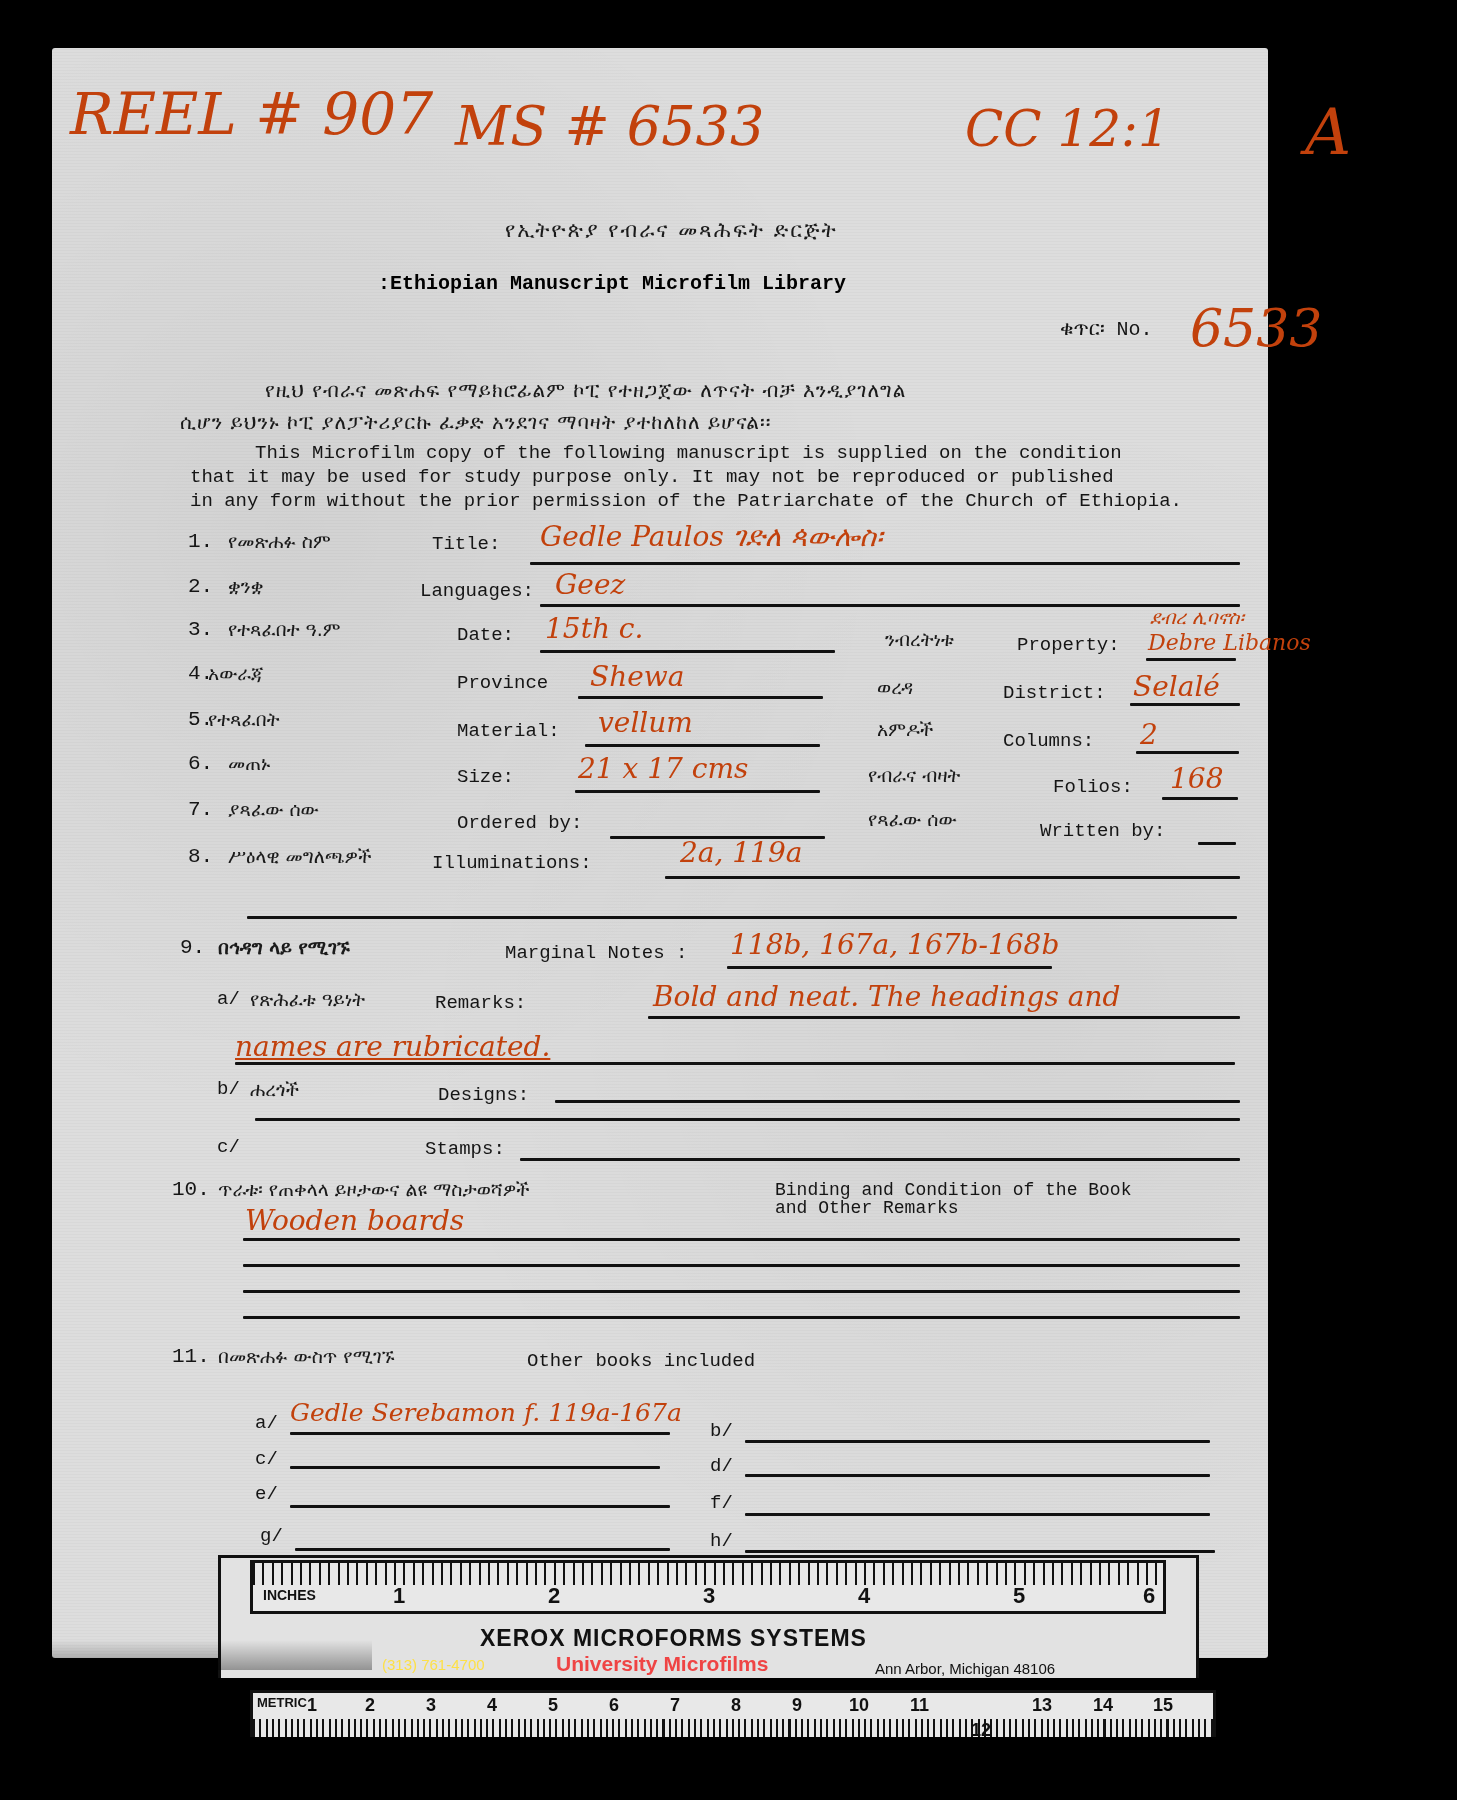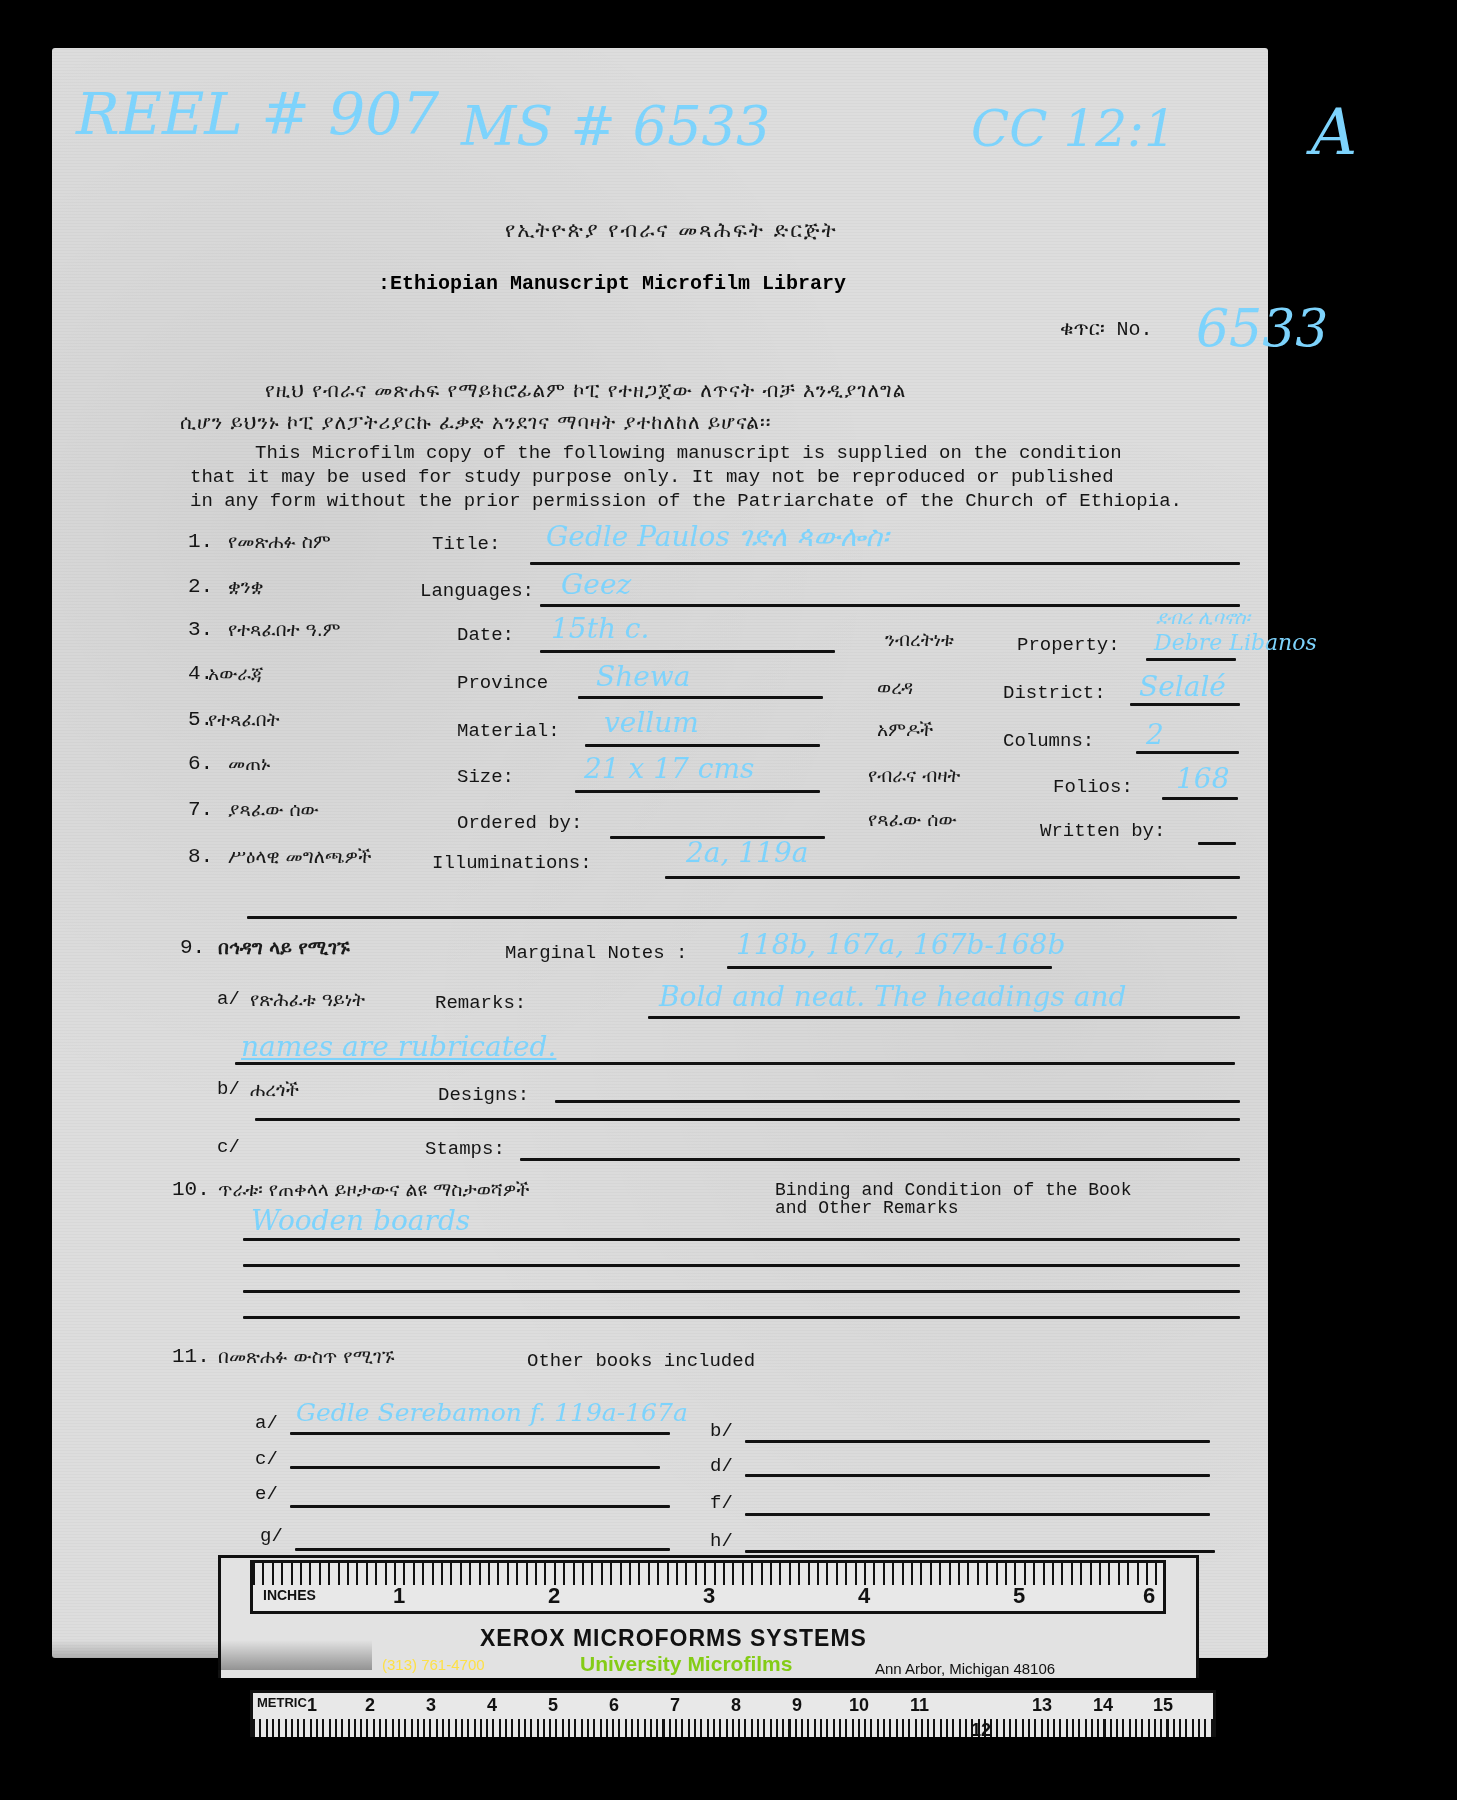--- a/index.html
+++ b/index.html
@@ -8,21 +8,21 @@
     position:absolute; left:52px; top:48px; width:1216px; height:1610px;
     background:#d9d9d9;
     background-image:
       radial-gradient(circle at 20% 30%, rgba(0,0,0,0.05) 0, transparent 40%),
       radial-gradient(circle at 80% 60%, rgba(0,0,0,0.04) 0, transparent 45%),
       repeating-linear-gradient(0deg, rgba(0,0,0,0.025) 0 1px, transparent 1px 3px);
     border-radius:3px;
     filter:contrast(1.05);
   }
   .abs { position:absolute; white-space:nowrap; }
-  .hand { font-family:"DejaVu Serif", serif; font-style:italic; color:#7dd3fc;margin-left:6px; }
+  .hand { font-family:"DejaVu Serif", serif; font-style:italic; color:#c2410c; }
   .type { font-family:"Liberation Mono", monospace; color:#151515; font-size:19px; }
   .geez { font-family:"DejaVu Sans", sans-serif; color:#1a1a1a; font-size:19px; }
   .line { position:absolute; height:3px; background:#111; border-radius:1px; }
   .num { font-family:"Liberation Mono", monospace; font-size:21px; color:#151515; }
 
   
   .reel { font-size:58px; left:70px; top:80px; }
   .mss  { font-size:54px; left:455px; top:95px; }
   .cc   { font-size:50px; left:965px; top:100px; }
   .grade{ font-size:64px; left:1305px; top:95px; }
@@ -52,21 +52,21 @@
   .inch-label { position:absolute; font-family:"Liberation Sans", sans-serif; font-weight:bold; font-size:14px; color:#111; }
   .inch-num { position:absolute; font-family:"Liberation Sans", sans-serif; font-weight:bold; font-size:22px; color:#111; }
   .metric-ruler {
     position:absolute; left:250px; top:1690px; width:960px; height:44px;
     border:3px solid #111; border-bottom:none; background:#e8e8e8;
     background-image: repeating-linear-gradient(90deg, #111 0 2px, transparent 2px 6.3px);
     background-size:100% 18px; background-position:0 26px; background-repeat:no-repeat;
   }
   .metric-num { position:absolute; font-family:"Liberation Sans", sans-serif; font-weight:bold; font-size:18px; color:#111; top:2px; }
   .xerox { left:480px; top:1625px; font-family:"Liberation Sans", sans-serif; font-weight:bold; font-size:23px; letter-spacing:1px; color:#111; }
-  .um { left:580px; top:1652px; font-family:"Liberation Sans", sans-serif; font-weight:bold; font-size:21px; color:#84cc16; }
+  .um { left:556px; top:1652px; font-family:"Liberation Sans", sans-serif; font-weight:bold; font-size:21px; color:#ef4444; }
   .phone { left:382px; top:1656px; font-family:"Liberation Sans", sans-serif; font-size:15px; color:#fde047; }
   .addr { left:875px; top:1660px; font-family:"Liberation Sans", sans-serif; font-size:15px; color:#111; }
   .shadow { position:absolute; left:52px; top:1640px; width:320px; height:30px; background:linear-gradient(180deg, transparent, rgba(0,0,0,0.35)); }
 </style>
 </head>
 <body>
 
 <div class="page"></div>
 
 <div class="abs hand reel">REEL # 907</div>

